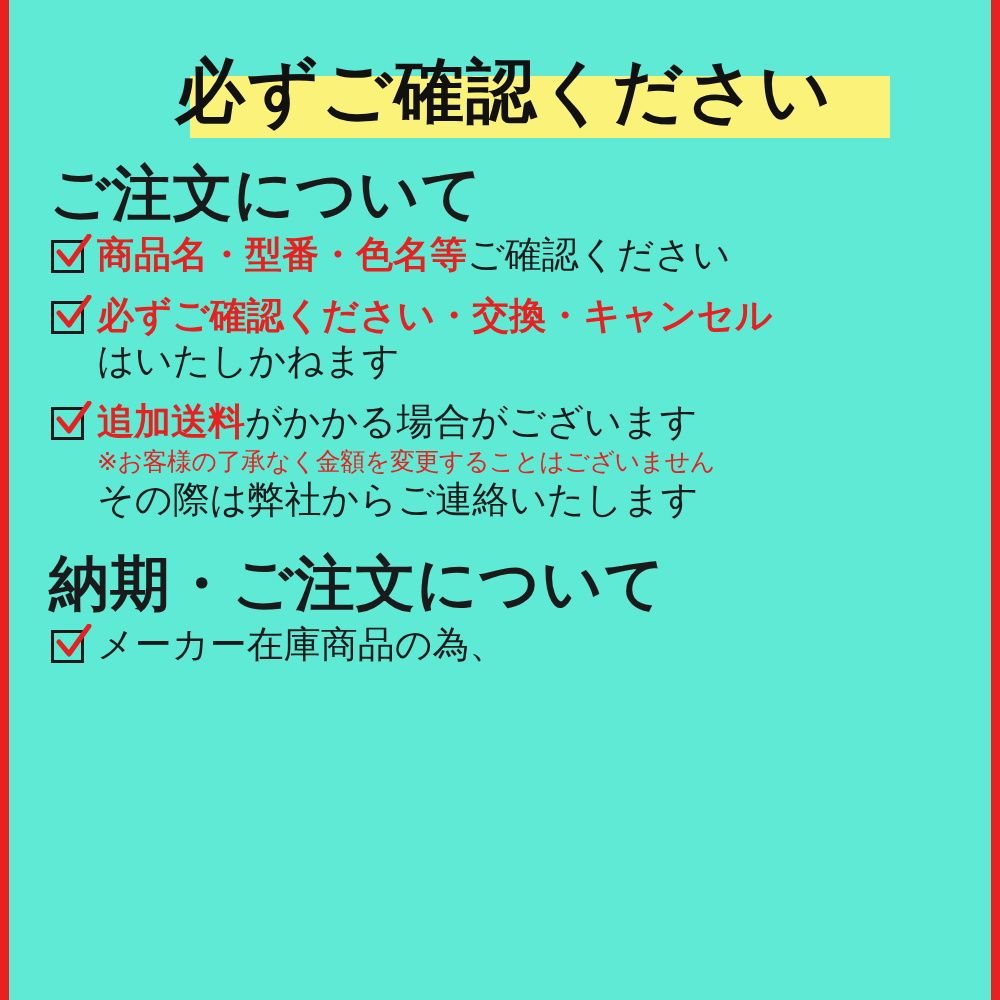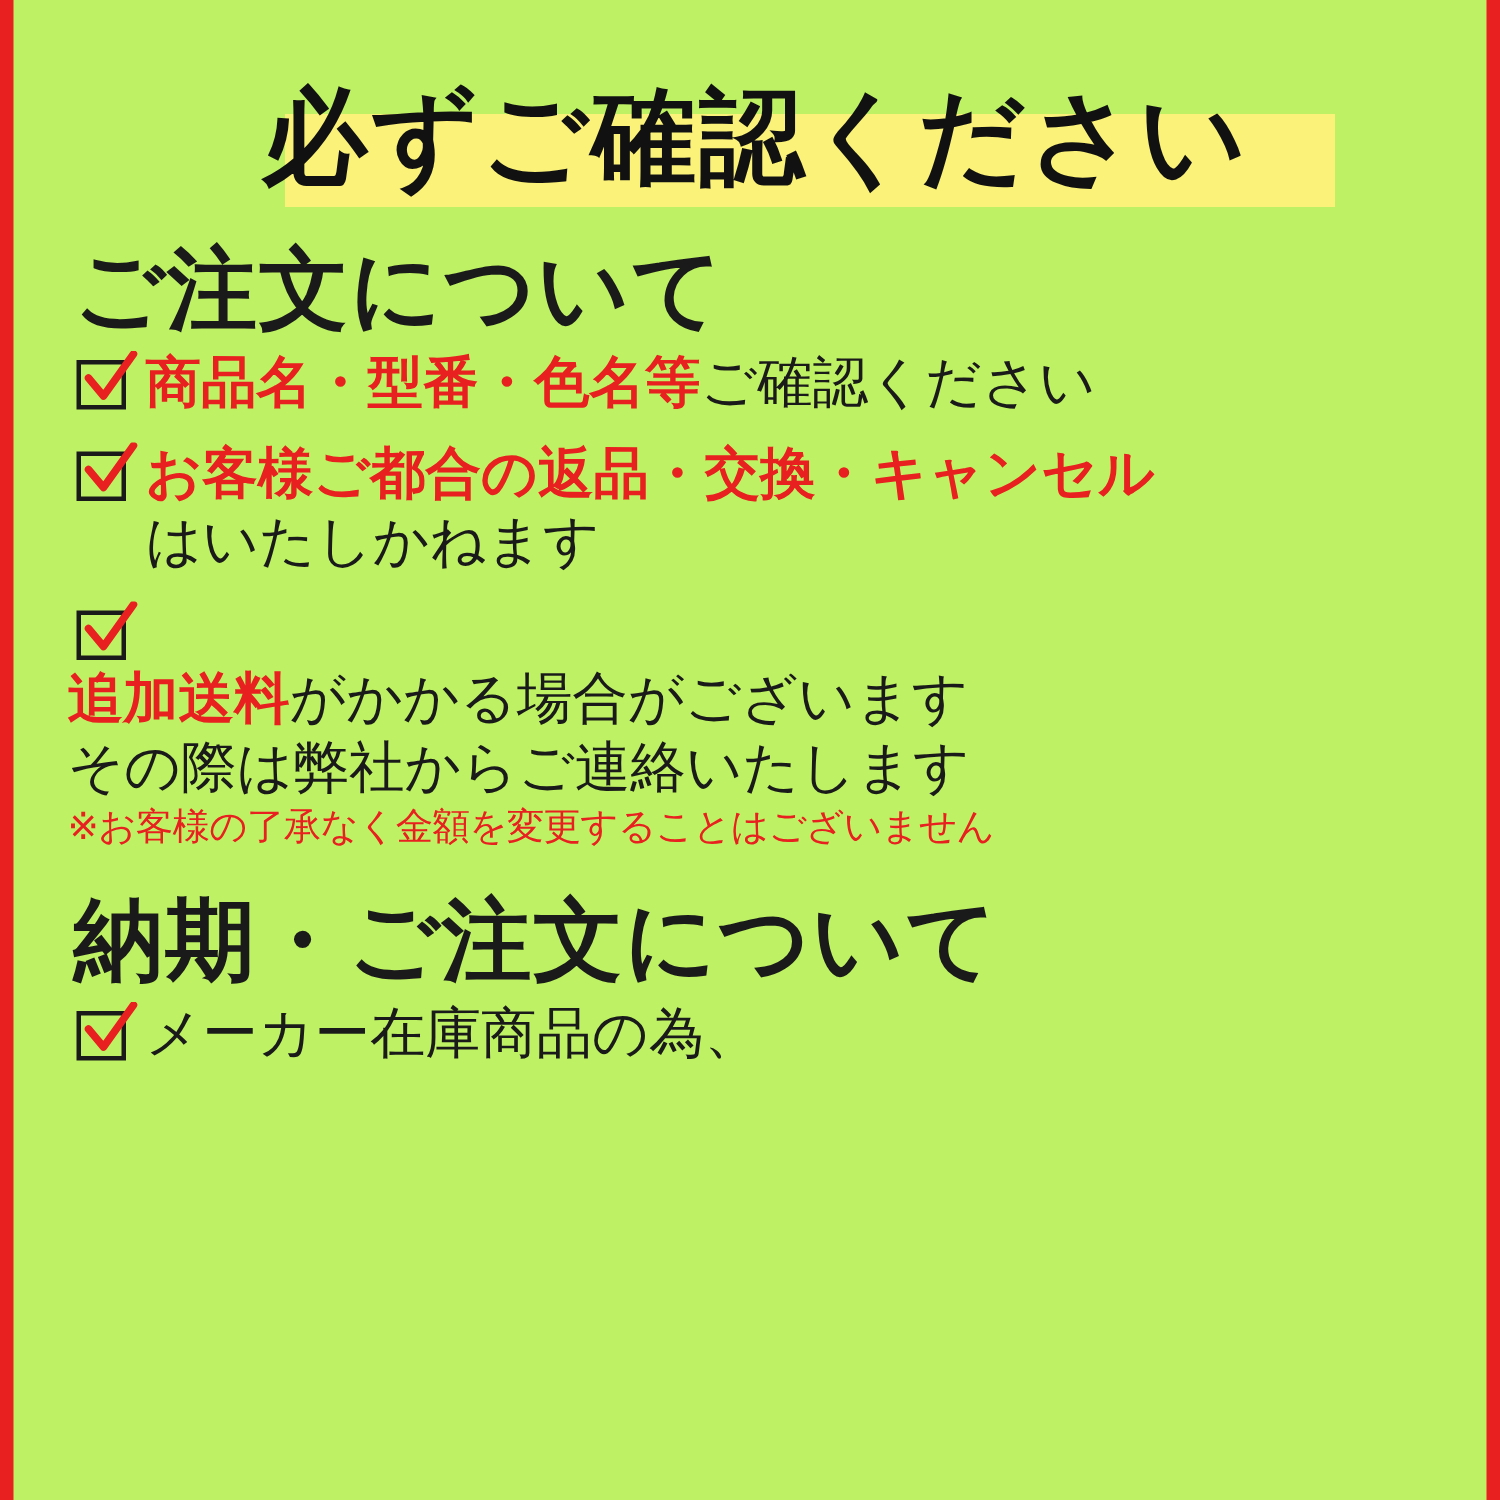--- a/index.html
+++ b/index.html
@@ -11,21 +11,21 @@
     height: 1000px;
     background: #ffffff;
     font-family: "DejaVu Sans", "Liberation Sans", sans-serif;
     overflow: hidden;
   }
   .page {
     position: relative;
     width: 1000px;
     height: 1000px;
     box-sizing: border-box;
-    background: #bef264;
+    background: #5eead4;
   }
   .edge {
     position: absolute;
     top: 0;
     bottom: 0;
     width: 9px;
     background: #e8201f;
   }
   .edge-left { left: 0; }
   .edge-right { right: 0; }
@@ -79,21 +79,21 @@
   }
   .section-heading.second {
     margin-top: 22px;
   }
 
   .item {
     display: flex;
     align-items: flex-start;
     margin: 0 0 16px 0;
   }
-  .item.tight { margin-bottom: 28px; flex-direction: column; }
+  .item.tight { margin-bottom: 28px; }
 
   .check {
     flex: 0 0 auto;
     width: 40px;
     height: 40px;
     margin: 4px 6px 0 6px;
     position: relative;
   }
   .check .box {
     position: absolute;
@@ -164,36 +164,36 @@
     </div>
 
     <div class="item">
       <span class="check">
         <span class="box"></span>
         <svg class="tick" viewBox="0 0 38 40">
           <polyline points="4,18 14,30 34,2" fill="none" stroke="#e8201f" stroke-width="5" stroke-linecap="round" stroke-linejoin="round"></polyline>
         </svg>
       </span>
       <span class="lines">
-        <div class="line red">お客様ご都合の返品・交換・キャンセル</div>
+        <div class="line red">必ずご確認ください・交換・キャンセル</div>
         <div class="line">はいたしかねます</div>
       </span>
     </div>
 
     <div class="item tight">
       <span class="check">
         <span class="box"></span>
         <svg class="tick" viewBox="0 0 38 40">
           <polyline points="4,18 14,30 34,2" fill="none" stroke="#e8201f" stroke-width="5" stroke-linecap="round" stroke-linejoin="round"></polyline>
         </svg>
       </span>
       <span class="lines">
         <div class="line"><span class="red">追加送料</span><span>がかかる場合がございます</span></div>
+        <div class="line small">※お客様の了承なく金額を変更することはございません</div>
         <div class="line">その際は弊社からご連絡いたします</div>
-        <div class="line small">※お客様の了承なく金額を変更することはございません</div>
       </span>
     </div>
 
     <div class="section-heading second">納期・ご注文について</div>
 
     <div class="item">
       <span class="check">
         <span class="box"></span>
         <svg class="tick" viewBox="0 0 38 40">
           <polyline points="4,18 14,30 34,2" fill="none" stroke="#e8201f" stroke-width="5" stroke-linecap="round" stroke-linejoin="round"></polyline>

